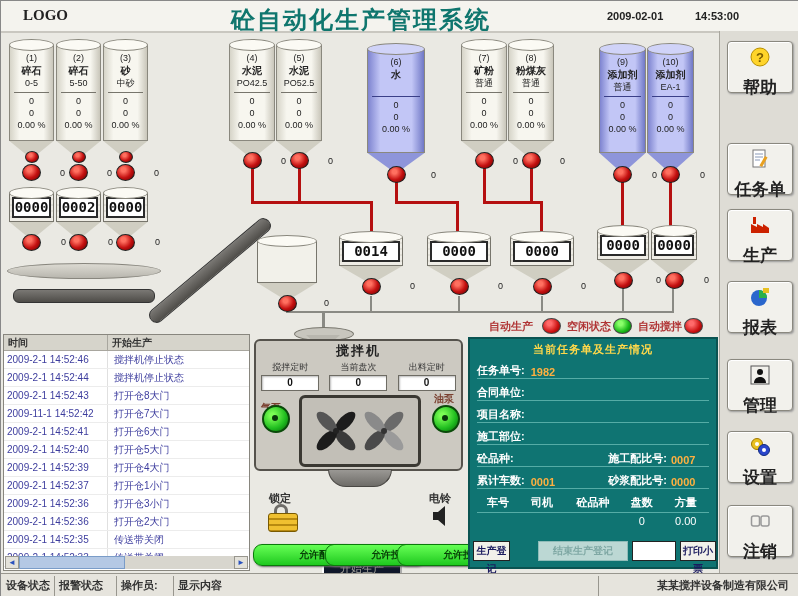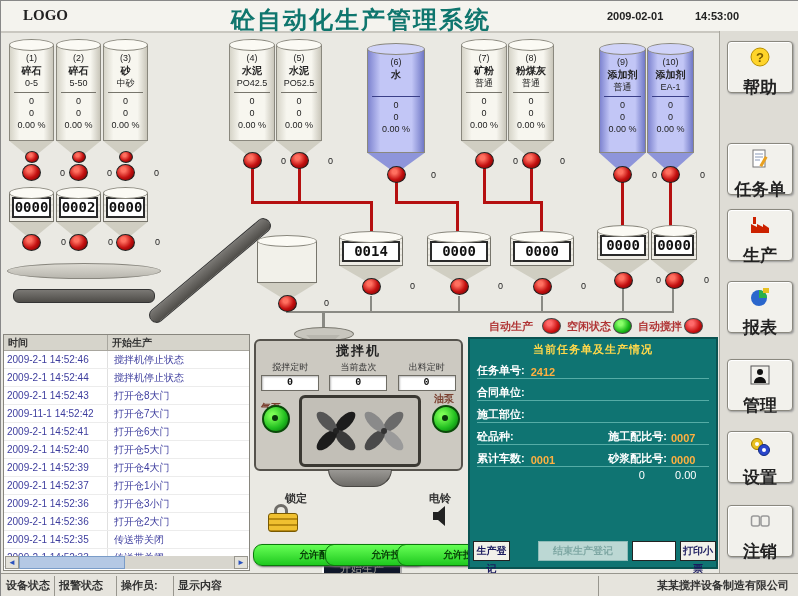--- a/index.html
+++ b/index.html
@@ -68,21 +68,21 @@
   .log-r{display:flex;height:17px;font-size:10px;color:#3d3d9e;border-bottom:1px solid #ececec;cursor:default;}
   .log-r .c1{width:104px;padding-left:3px;line-height:17px;border-right:1px solid #e0e0e0;box-sizing:border-box;white-space:nowrap;}
   .log-r .c2{flex:1;padding-left:6px;line-height:17px;white-space:nowrap;}
   .hsb{position:absolute;left:1px;bottom:1px;width:243px;height:13px;background:#d8d6ce;display:flex;}
   .hsb .arr{width:14px;height:13px;background:#e4e2da;border:1px solid #98968e;font-size:8px;color:#2a52be;text-align:center;line-height:12px;box-sizing:border-box;cursor:pointer;}
   .hsb .thumb{width:106px;height:13px;background:#b4c8e4;border:1px solid #7a9cc8;box-sizing:border-box;cursor:pointer;}
   .hsb .track{flex:1;}
   
   .mixer{position:absolute;left:253px;top:338px;width:209px;height:132px;background:#ccc9c1;border:2px solid #55524c;border-radius:6px;box-sizing:border-box;}
   .mx-title{text-align:center;font-size:13px;font-weight:bold;color:#222;margin-top:1px;letter-spacing:2px;}
-  .mx-row{display:flex;margin-top:1px;font-family:Liberation Mono, monospace;}
+  .mx-row{display:flex;margin-top:1px;}
   .mx-g{width:33.3%;text-align:center;}
   .mx-l{font-size:9px;color:#333;}
   .mx-b{width:56px;height:14px;margin:1px auto 0;background:#fff;border:1px solid #6e6c64;box-shadow:inset 1px 1px 2px #bbb;font-size:10px;font-weight:bold;text-align:center;line-height:14px;color:#111;}
   .pump-l{position:absolute;font-size:10px;font-weight:bold;color:#7a4030;}
   .pump{position:absolute;width:24px;height:24px;border-radius:50%;background:radial-gradient(circle at 35% 35%,#7cff55 10%,#1ebb1e 60%,#075a07);border:2px solid #0a4a0a;}
   .pump:after{content:"";position:absolute;left:8px;top:8px;width:6px;height:6px;border-radius:50%;background:#0a3a0a;}
   .fanbox{position:absolute;left:43px;top:54px;width:122px;height:72px;background:#c2bfb7;border:3px solid #3a3832;border-radius:6px;box-sizing:border-box;}
   
   .drum{position:absolute;left:327px;top:468px;width:62px;height:16px;background:linear-gradient(#9a9894,#6e6c68);border:1px solid #4a4844;border-radius:0 0 26px 26px;}
   .ctl-label{position:absolute;font-size:11px;font-weight:bold;color:#333;}
@@ -563,59 +563,70 @@
           <g transform="rotate(315)">
               <ellipse cx="0" cy="-13" rx="6" ry="13" fill="#8a8a8a"></ellipse>
             </g>
           <circle r="3" fill="#333"></circle>
         </g>
       </svg>
     </div>
   </div>
 
   <div class="drum"></div>
-  <span class="ctl-label" style="left:284px;top:490px">锁定</span>
+  <span class="ctl-label" style="left:268px;top:490px">锁定</span>
   <div class="padlock">
       <div class="sh"></div>
       <div class="bd"></div>
     </div>
   <span class="ctl-label" style="left:428px;top:490px">电铃</span>
   <svg style="position:absolute;left:430px;top:503px" width="22" height="24" viewBox="0 0 22 24">
       <path d="M2 8h5l7-6v20l-7-6H2z" fill="#222"></path>
     </svg>
   <div class="startbtn">开始生产</div>
   <div class="allow" style="left:252px">允许配料</div>
   <div class="allow" style="left:324px">允许投料</div>
   <div class="allow" style="left:396px">允许投料</div>
 
   <div class="task">
     <div class="tk-title">当前任务单及生产情况</div>
     <div class="tk-row">
       <span class="l">任务单号:</span>
-      <span class="v">2412</span>
+      <span class="v">1982</span>
     </div>
     <div class="tk-row">
       <span class="l">合同单位:</span>
+      <span class="v"></span>
+    </div>
+    <div class="tk-row">
+      <span class="l">项目名称:</span>
       <span class="v"></span>
     </div>
     <div class="tk-row">
       <span class="l">施工部位:</span>
       <span class="v"></span>
     </div>
     <div class="tk-row">
       <span class="l">砼品种:</span>
       <span class="v"></span>
       <span class="l2">施工配比号:</span>
       <span class="v2">0007</span>
     </div>
     <div class="tk-row">
       <span class="l">累计车数:</span>
       <span class="v">0001</span>
       <span class="l2">砂浆配比号:</span>
       <span class="v2">0000</span>
+    </div>
+    <div class="tk-th">
+      <span class="tc1">车号</span>
+      <span class="tc2">司机</span>
+      <span class="tc3">砼品种</span>
+      <span class="tc4">盘数</span>
+      <span class="tc5">方量</span>
     </div>
     <div class="tk-tr">
       <span class="tc1"></span>
       <span class="tc2"></span>
       <span class="tc3"></span>
       <span class="tc4">0</span>
       <span class="tc5">0.00</span>
     </div>
     <div class="tk-btn" style="left:3px;width:37px">生产登记</div>
     <div class="tk-btn dis" style="left:68px;width:90px">结束生产登记</div>

